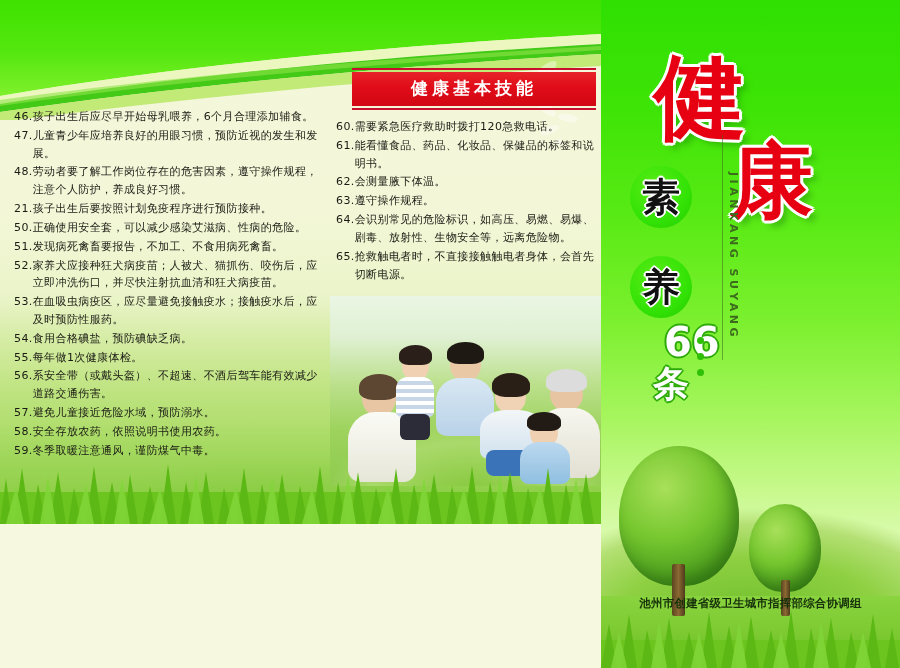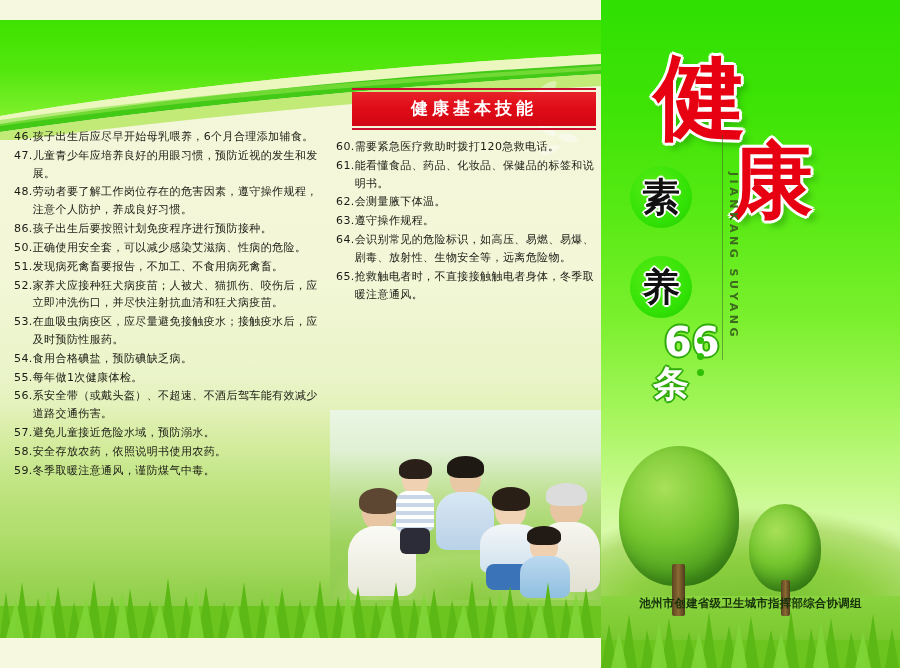--- a/index.html
+++ b/index.html
@@ -10,26 +10,25 @@
   }
   #page {
     position:relative;
     width:900px; height:668px;
     overflow:hidden;
     background:#f6f8df;
   }
 
   
   #inner {
-    position:absolute; left:0; top:0; width:601px; height:618px;
+    position:absolute; left:0; top:0; width:601px; height:524px;
     background:linear-gradient(to bottom,
        #f4f7da 0%, #f3f7d8 40%, #eaf4c8 58%,
        #d9eea4 70%, #bde477 82%, #a8dd5c 92%, #9ad84e 100%);
     overflow:hidden;
-    margin-top:20px;
   }
   
   .swoosh {
     position:absolute; left:0; top:0; width:601px; height:120px;
     overflow:hidden;
   }
   .swoosh svg { display:block; }
 
   
   .hill {
@@ -349,21 +348,21 @@
         </div>
         <div class="item">
           <span class="num">47.</span>
           <span class="txt">儿童青少年应培养良好的用眼习惯，预防近视的发生和发展。</span>
         </div>
         <div class="item">
           <span class="num">48.</span>
           <span class="txt">劳动者要了解工作岗位存在的危害因素，遵守操作规程，注意个人防护，养成良好习惯。</span>
         </div>
         <div class="item">
-          <span class="num">86.</span>
+          <span class="num">21.</span>
           <span class="txt">孩子出生后要按照计划免疫程序进行预防接种。</span>
         </div>
         <div class="item">
           <span class="num">50.</span>
           <span class="txt">正确使用安全套，可以减少感染艾滋病、性病的危险。</span>
         </div>
         <div class="item">
           <span class="num">51.</span>
           <span class="txt">发现病死禽畜要报告，不加工、不食用病死禽畜。</span>
         </div>
@@ -417,21 +416,21 @@
         <div class="item">
           <span class="num">63.</span>
           <span class="txt">遵守操作规程。</span>
         </div>
         <div class="item">
           <span class="num">64.</span>
           <span class="txt">会识别常见的危险标识，如高压、易燃、易爆、剧毒、放射性、生物安全等，远离危险物。</span>
         </div>
         <div class="item">
           <span class="num">65.</span>
-          <span class="txt">抢救触电者时，不直接接触触电者身体，冬季取暖注意通风。</span>
+          <span class="txt">抢救触电者时，不直接接触触电者身体，会首先切断电源。</span>
         </div>
       </div>
   </div>
 
   <div id="cover">
 
     <div id="cover-hill"></div>
     <div id="cover-ground"></div>
 
     <div class="tree" style="left:18px;bottom:52px;width:120px;height:170px;">

